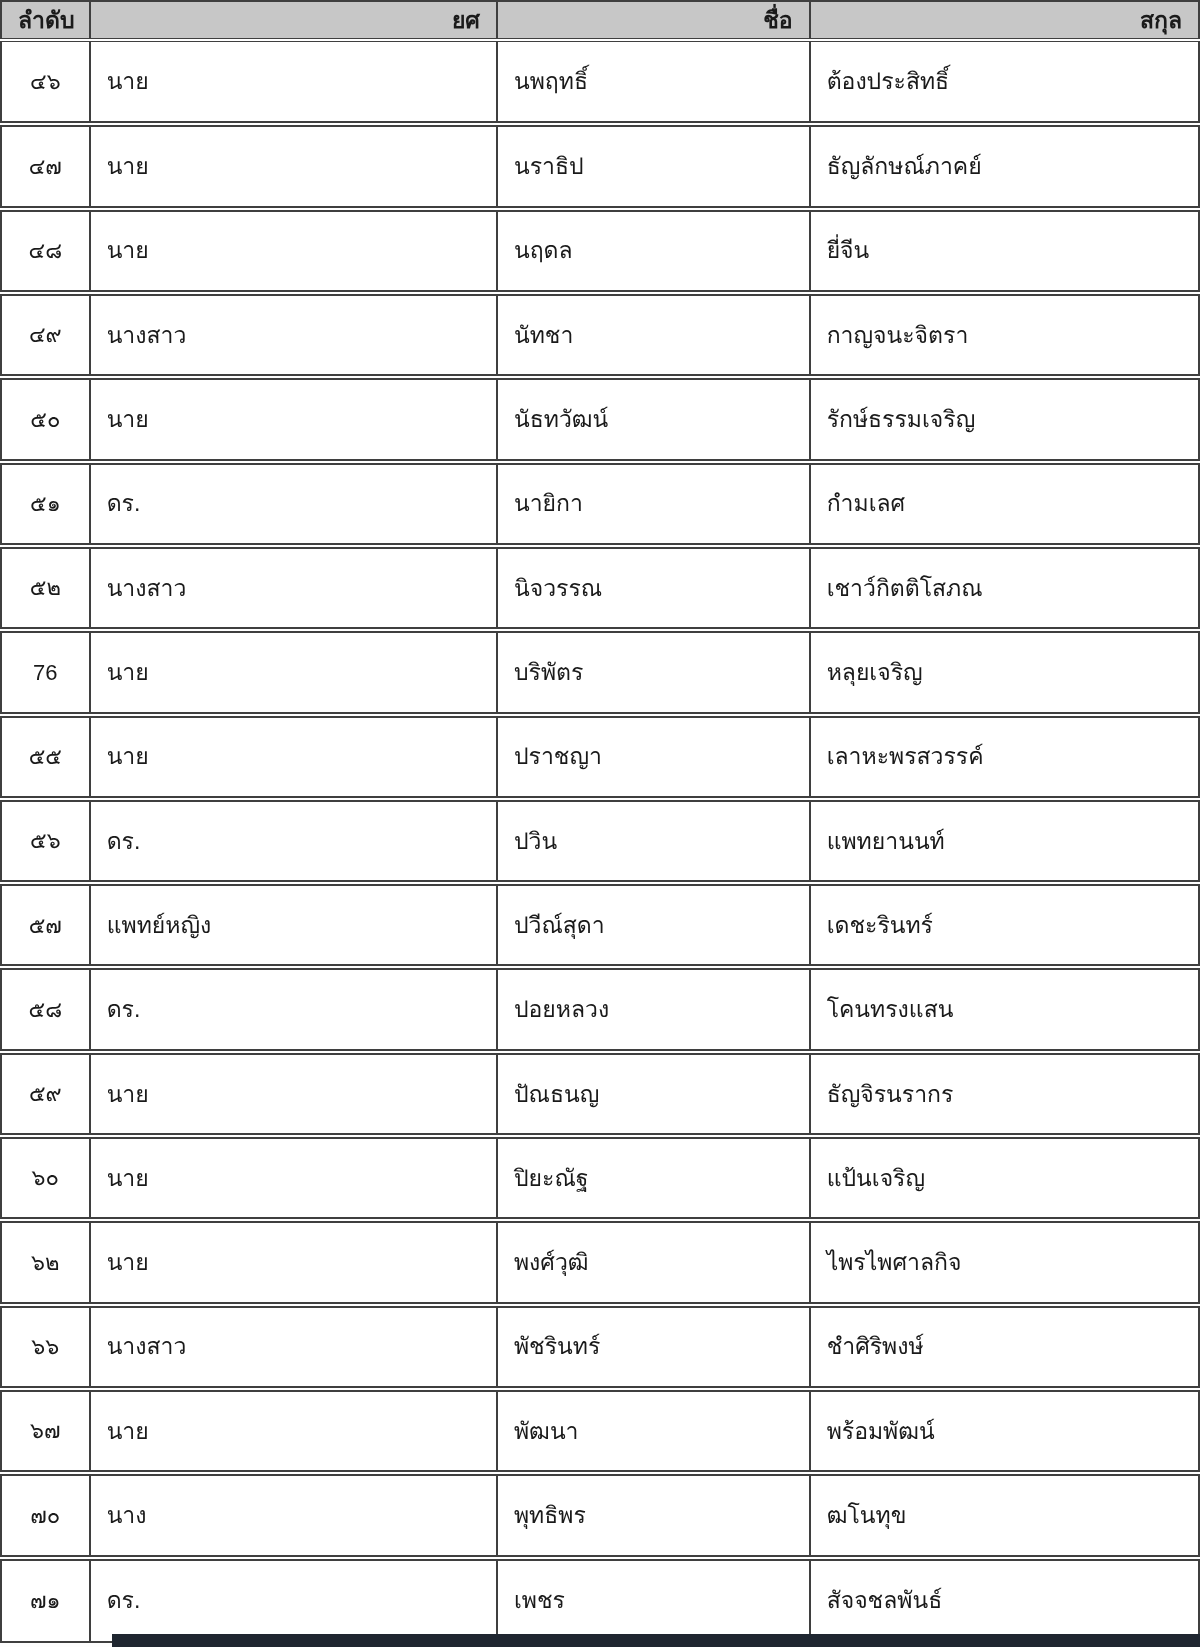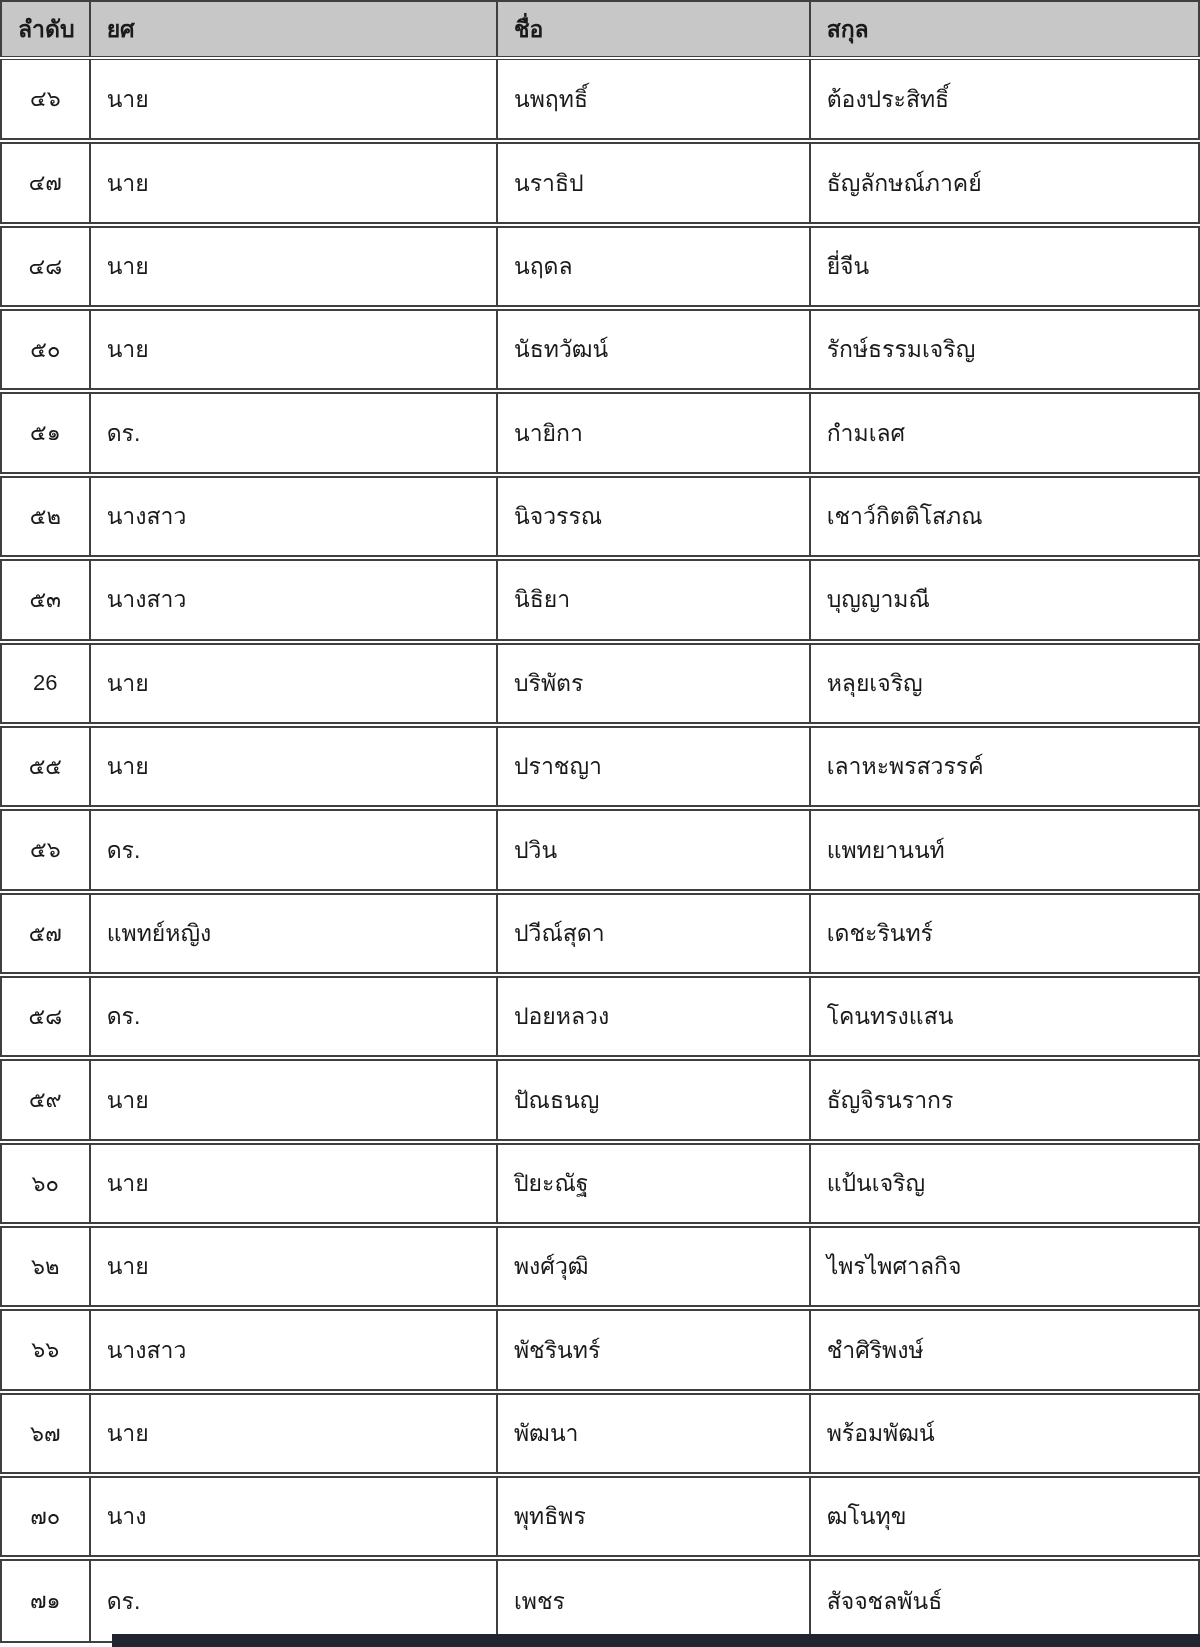--- a/index.html
+++ b/index.html
@@ -35,24 +35,24 @@
     border-right:2px solid var(--border-color);
     border-top:6px double var(--border-color);
     padding:0 16px;
     font-size:23px;
     line-height:1.25;
     vertical-align:middle;
     overflow:hidden;
     white-space:nowrap;
   }
   thead th{
-    height:57px;
+    height:39px;
     background:var(--header-bg);
     font-weight:bold;
-    text-align:left;
+    text-align:right;
     border-top:2px solid var(--border-color);
     border-bottom:4px double var(--border-color);
   }
   tbody tr{height:51px;}
   tbody td{text-align:left;}
   tbody td.idx{
     text-align:center;
     padding:0 4px;
     font-size:22px;
   }
@@ -96,45 +96,45 @@
         <td>นราธิป</td>
         <td>ธัญลักษณ์ภาคย์</td>
       </tr>
       <tr>
         <td class="idx">๔๘</td>
         <td>นาย</td>
         <td>นฤดล</td>
         <td>ยี่จีน</td>
       </tr>
       <tr>
+        <td class="idx">๔๙</td>
+        <td>นางสาว</td>
+        <td>นัทชา</td>
+        <td>กาญจนะจิตรา</td>
+      </tr>
+      <tr>
         <td class="idx">๕๐</td>
         <td>นาย</td>
         <td>นัธทวัฒน์</td>
         <td>รักษ์ธรรมเจริญ</td>
       </tr>
       <tr>
         <td class="idx">๕๑</td>
         <td>ดร.</td>
         <td>นายิกา</td>
         <td>กำมเลศ</td>
       </tr>
       <tr>
         <td class="idx">๕๒</td>
         <td>นางสาว</td>
         <td>นิจวรรณ</td>
         <td>เชาว์กิตติโสภณ</td>
       </tr>
       <tr>
-        <td class="idx">๕๓</td>
-        <td>นางสาว</td>
-        <td>นิธิยา</td>
-        <td>บุญญามณี</td>
-      </tr>
-      <tr>
-        <td class="idx">26</td>
+        <td class="idx">76</td>
         <td>นาย</td>
         <td>บริพัตร</td>
         <td>หลุยเจริญ</td>
       </tr>
       <tr>
         <td class="idx">๕๕</td>
         <td>นาย</td>
         <td>ปราชญา</td>
         <td>เลาหะพรสวรรค์</td>
       </tr>

